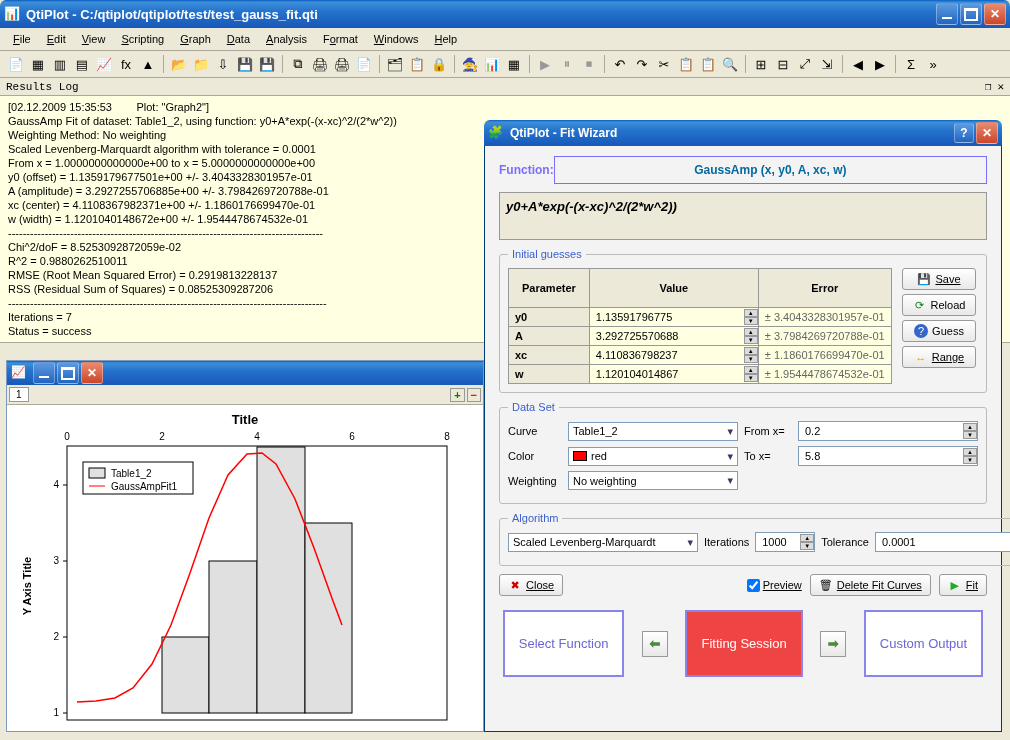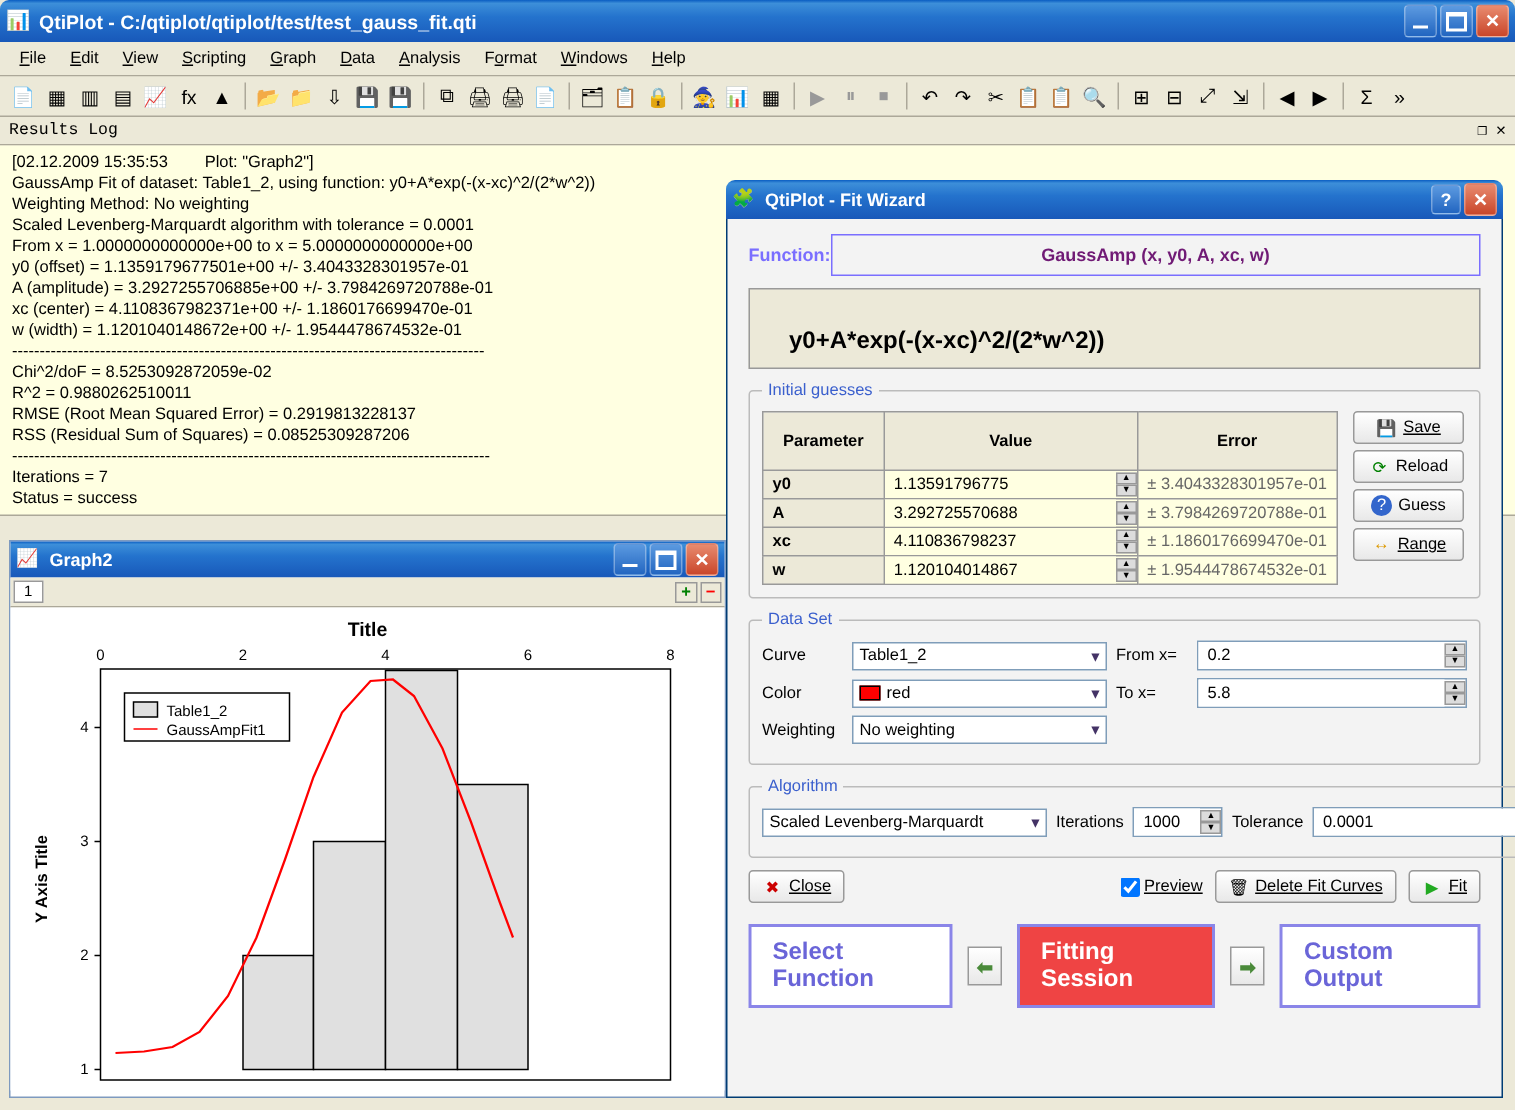--- a/index.html
+++ b/index.html
@@ -39,22 +39,22 @@
 .graph-tab .tabicons { margin-left: auto; display: flex; gap: 2px; }
 .graph-area { position: relative; width: 100%; height: calc(100% - 48px); background: #fff; }
 
 
 .wizard { position: absolute; left: 484px; top: 120px; width: 518px; height: 612px; }
 .wizard .titlebar { height: 26px; font-size: 12px; }
 .wizard-body { background: #f3f3f3; border: 1px solid #003c74; border-top: none; height: calc(100% - 26px); padding: 10px 14px; display: flex; flex-direction: column; gap: 8px; }
 
 .func-row { display: flex; align-items: center; gap: 0; }
 .func-label { color: #7a6eff; font-weight: bold; font-size: 12px; }
-.func-box { flex: 1; border: 1px solid #7a6eff; padding: 6px 8px; color: #701a75; font-weight: bold; font-size: 12px; text-align: center; }
-.formula-box { background: #ece9d8; border: 1px solid #999; padding: 26px; font-weight: bold; font-size: 16px; height: 48px; }
+.func-box { flex: 1; border: 1px solid #7a6eff; padding: 6px 8px; color: #0369a1; font-weight: bold; font-size: 12px; text-align: center; }
+.formula-box { background: #ece9d8; border: 1px solid #999; padding: 6px; font-weight: bold; font-size: 13px; height: 48px; font-style: italic; }
 
 fieldset { border: 1px solid #bbb; border-radius: 3px; padding: 8px; }
 legend { color: #3a5fcd; padding: 0 4px; font-size: 11px; }
 
 .param-table { width: 100%; border-collapse: collapse; display:inline-block; vertical-align:top; width: calc(100% - 80px);}
 .param-table th { background: #ece9d8; border: 1px solid #999; padding: 13px; font-weight: bold; text-align: center; }
 .param-table td { border: 1px solid #999; padding: 0; background: #ffffe1; }
 .param-table td.pname { background: #ece9d8; font-weight: bold; padding: 3px 6px; width: 56px; }
 .param-table td.errcell { padding: 3px 6px; color: #666; }
 .spin { display: flex; align-items: center; }
@@ -72,21 +72,21 @@
 .form-row .sel { width: 170px; display:flex; align-items:center;}
 .form-row .sel .arrow { margin-left:auto; color:#436; }
 .form-row .small-lbl { width: 48px; }
 
 .action-row { display: flex; align-items: center; gap: 8px; }
 .action-row .spacer { flex: 1; }
 .chk { display: flex; align-items: center; gap: 3px; }
 .chk input { width: 13px; height: 13px; }
 
 .nav-row { display: flex; gap: 10px; align-items: center; justify-content: space-around; margin-top: 6px;}
-.navbtn { border: 2px solid #8a85e8; background: #fff; padding: 8px 14px; font-weight: bold; color: #6a65d8; font-size: 16px; cursor:pointer;}
+.navbtn { border: 2px solid #8a85e8; background: #fff; padding: 24px 14px; font-weight: normal; color: #6a65d8; font-size: 13px; cursor:pointer;}
 .navbtn.active { background: #ef4444; color: #fff; }
 .navarrow { border: 1px solid #999; background: linear-gradient(#fff,#e8e8e8); width: 26px; height: 26px; display: flex; align-items: center; justify-content: center; color: #4a8a3a; font-weight: bold; font-size:13px; cursor:pointer;}
 
 .helpbtn { width:20px; height:20px; border-radius:3px; background:linear-gradient(to bottom,#5c9ae0,#2265c0); border:1px solid #fff5; color:white; display:flex;align-items:center;justify-content:center;font-weight:bold; margin-right:2px; cursor:pointer;}
 
 
 .cswatch { width:14px; height:10px; background:red; display:inline-block; margin-right:4px; border:1px solid #000; }
 </style>
 </head>
 <body>
@@ -184,21 +184,20 @@
 R^2 = 0.9880262510011
 RMSE (Root Mean Squared Error) = 0.2919813228137
 RSS (Residual Sum of Squares) = 0.08525309287206
 ---------------------------------------------------------------------------------------
 Iterations = 7
 Status = success</div>
 
 <div class="graph-win">
   <div class="titlebar">
     <span class="icon">📈</span>
-    <span class="title">Graph2</span>
     <div class="winbtns">
       <div class="winbtn min"></div>
       <div class="winbtn max"></div>
       <div class="winbtn close"></div>
     </div>
   </div>
   <div class="graph-tab">
     <span class="tab">1</span>
     <div class="tabicons">
       <span style="color:green;font-weight:bold;border:1px solid #999;padding:0 3px;">+</span>

